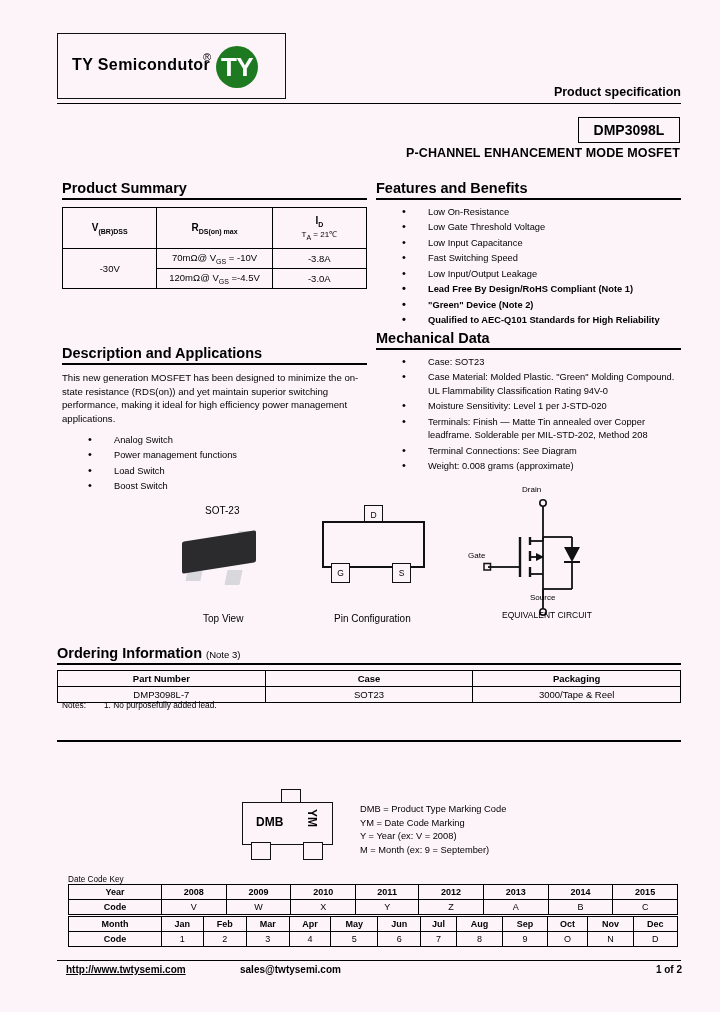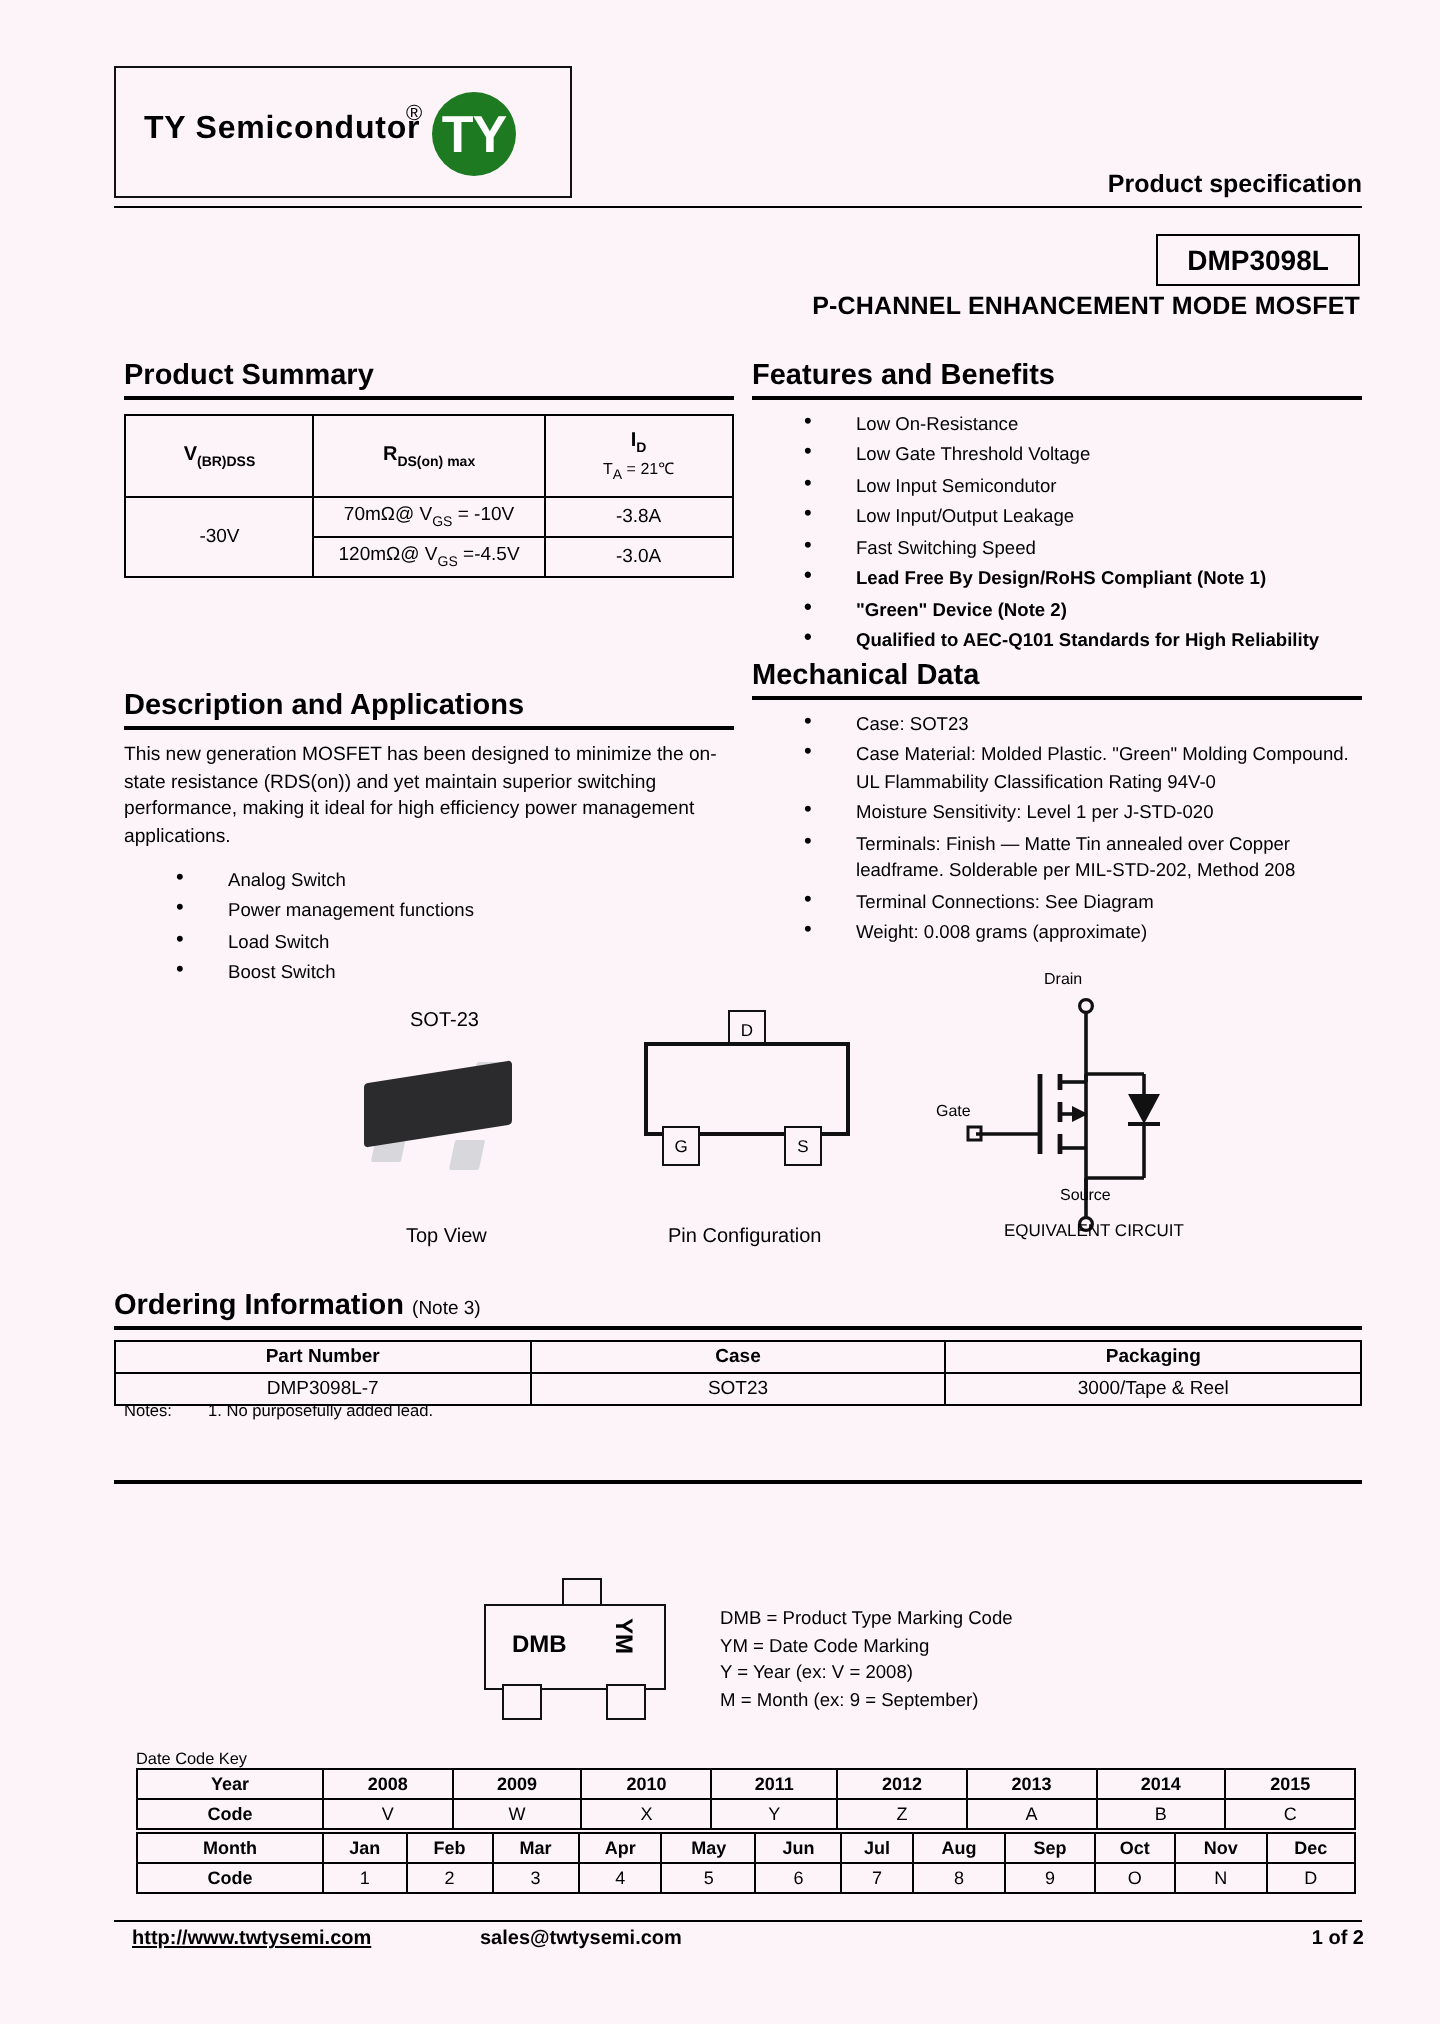--- a/index.html
+++ b/index.html
@@ -239,23 +239,23 @@
     </tbody>
       </table>
   </div>
 
   <div class="sec" style="left:376px; top:180px; width:305px;">
     <div class="sec-title">Features and Benefits</div>
     <div class="sec-rule"></div>
     <ul class="b">
       <li>Low On-Resistance</li>
       <li>Low Gate Threshold Voltage</li>
-      <li>Low Input Semicondutor</li>
+      <li>Low Input Capacitance</li>
+      <li>Fast Switching Speed</li>
       <li>Low Input/Output Leakage</li>
-      <li>Fast Switching Speed</li>
       <li class="bold">Lead Free By Design/RoHS Compliant (Note 1)</li>
       <li class="bold">"Green" Device (Note 2)</li>
       <li class="bold">Qualified to AEC-Q101 Standards for High Reliability</li>
     </ul>
   </div>
 
   <div class="sec" style="left:62px; top:345px; width:305px;">
     <div class="sec-title">Description and Applications</div>
     <div class="sec-rule"></div>
     <div class="desc-p">This new generation MOSFET has been designed to minimize the on-state resistance (RDS(on)) and yet maintain superior switching performance, making it ideal for high efficiency power management applications.</div>

